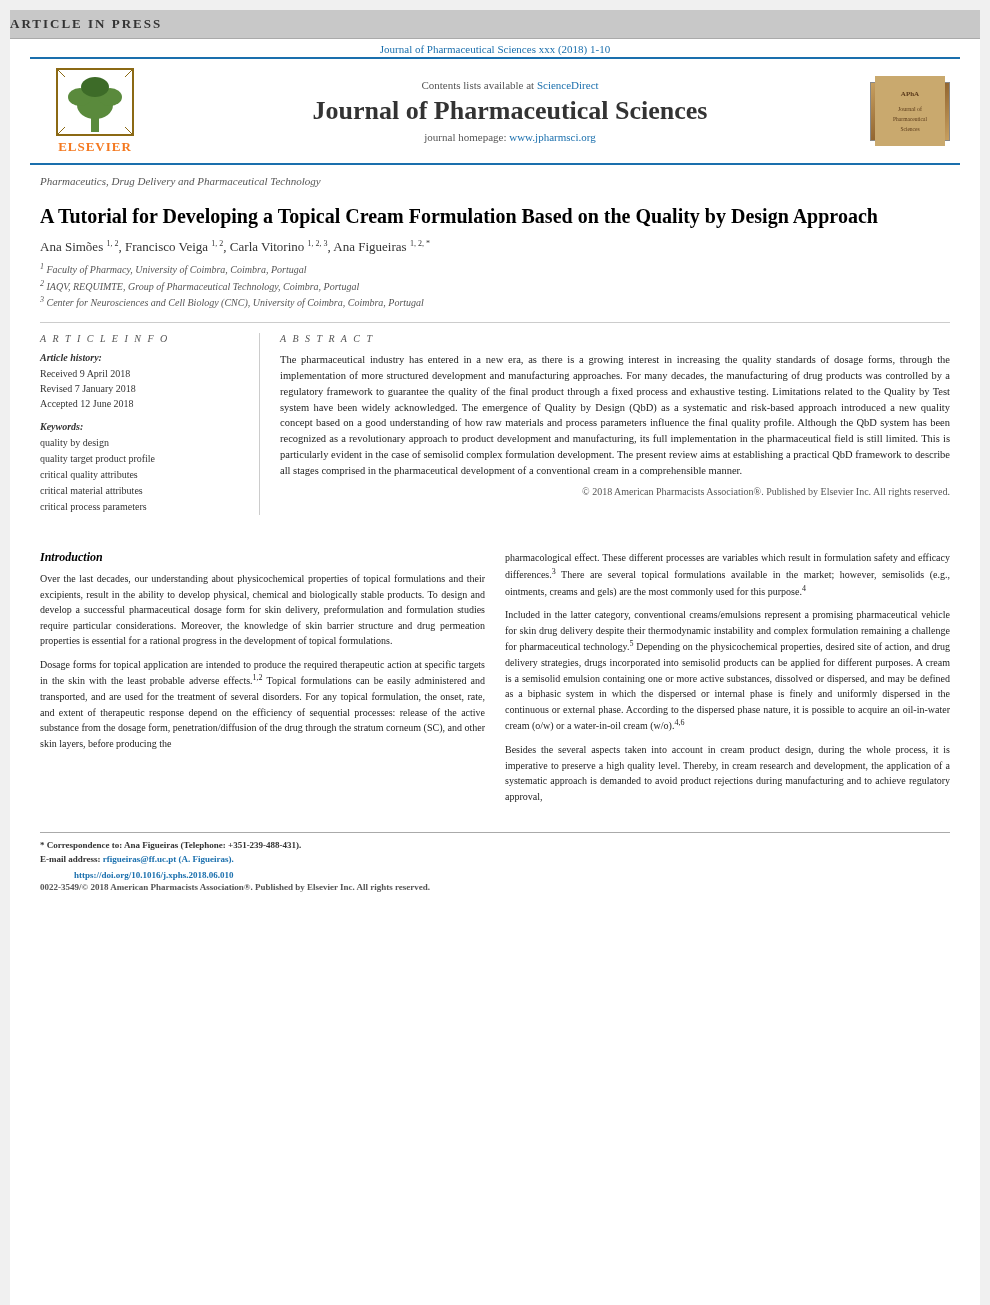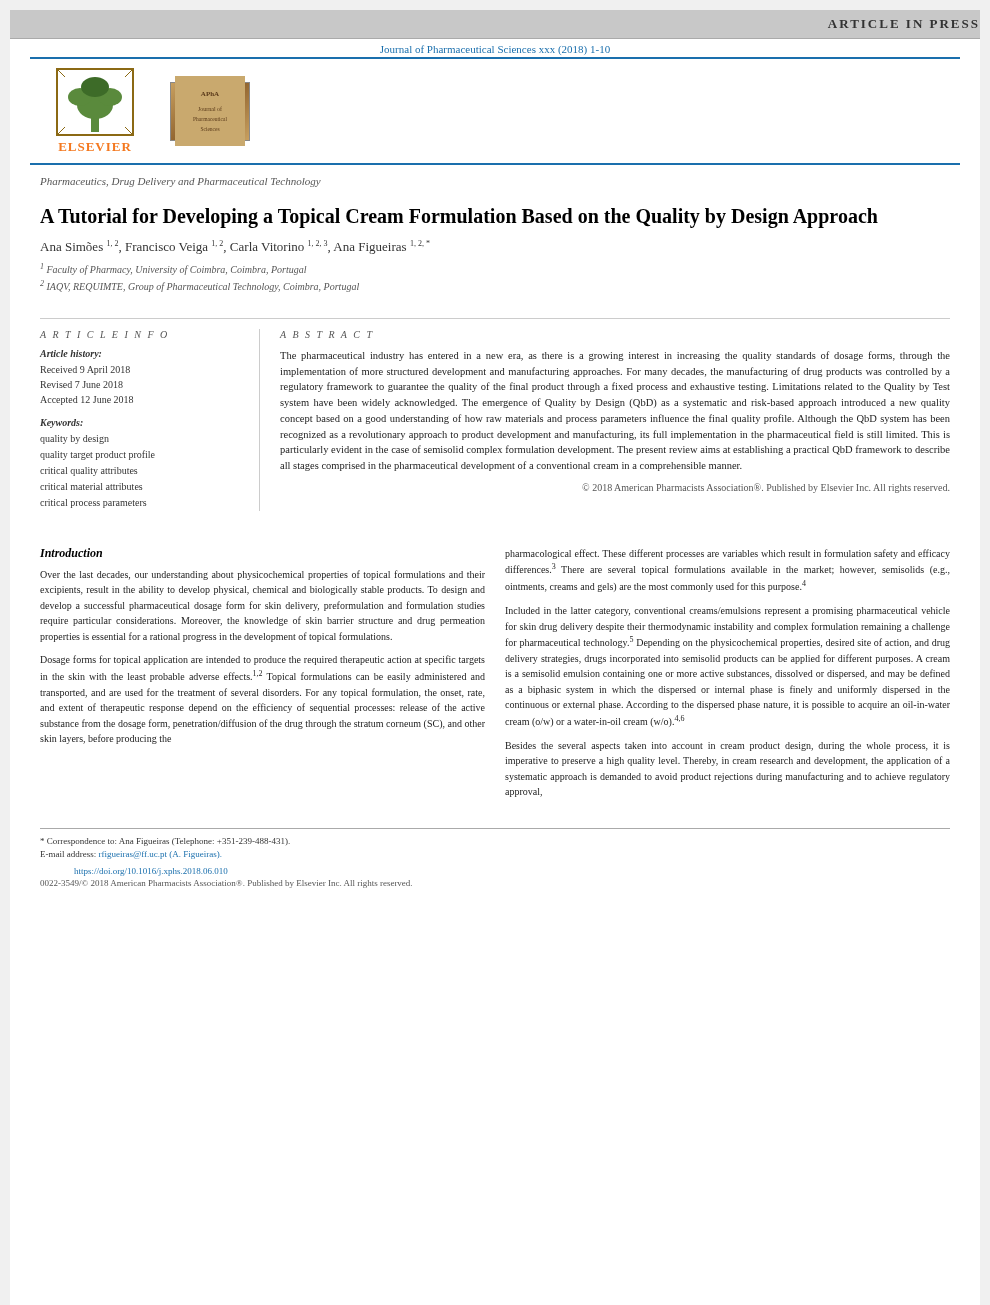--- a/index.html
+++ b/index.html
@@ -13,21 +13,21 @@
     .page {
       width: 990px;
       min-height: 1305px;
       background: #fff;
       padding: 0;
       position: relative;
     }
     
     .article-in-press-banner {
       background: #c8c8c8;
-      text-align: right;
+      text-align: left;
       padding: 6px 0;
       font-size: 13px;
       font-weight: bold;
       letter-spacing: 2px;
       color: #333;
       border-bottom: 1px solid #aaa;
     }
     
     .journal-ref-line {
       text-align: center;
@@ -134,21 +134,21 @@
     .authors-line {
       font-size: 13px;
       color: #333;
       margin-bottom: 6px;
     }
     .affiliations {
       font-size: 10px;
       color: #555;
       font-style: italic;
       line-height: 1.5;
-      margin-bottom: 24px;
+      margin-bottom: 12px;
     }
     .affil-line {
       display: block;
     }
     
     .two-col-section {
       display: flex;
       gap: 20px;
       border-top: 1px solid #ccc;
       padding-top: 10px;
@@ -231,20 +231,21 @@
       color: #222;
       line-height: 1.55;
       text-align: justify;
       margin-bottom: 8px;
     }
     
     .footer-area {
       border-top: 1px solid #aaa;
       margin: 10px 30px 0 30px;
       padding-top: 6px;
+      font-weight: bold;
     }
     .footer-note {
       font-size: 9px;
       color: #333;
       line-height: 1.5;
     }
     .footer-doi {
       font-size: 9px;
       color: #1a6fad;
       margin-top: 4px;
@@ -289,20 +290,31 @@
           <rect x="2" y="2" width="76" height="66" fill="none" stroke="#8b6914" stroke-width="2"></rect>
           <line x1="2" y1="2" x2="10" y2="10" stroke="#8b6914" stroke-width="1"></line>
           <line x1="78" y1="2" x2="70" y2="10" stroke="#8b6914" stroke-width="1"></line>
           <line x1="2" y1="68" x2="10" y2="60" stroke="#8b6914" stroke-width="1"></line>
           <line x1="78" y1="68" x2="70" y2="60" stroke="#8b6914" stroke-width="1"></line>
         </svg>
         <span class="elsevier-text">ELSEVIER</span>
       </div>
     </div>
 
+    <div class="header-center">
+      <div class="sciencedirect-line">
+        <span>Contents lists available at </span>
+        <span class="sciencedirect-link" style="cursor:pointer;">ScienceDirect</span>
+      </div>
+      <div class="journal-title">Journal of Pharmaceutical Sciences</div>
+      <div class="homepage-line">
+        <span>journal homepage: </span>
+        <span class="homepage-link" style="cursor:pointer;">www.jpharmsci.org</span>
+      </div>
+    </div>
 
     <div class="header-right">
       <div class="right-logo-box">
         <svg width="70" height="70" viewBox="0 0 70 70">
           <rect width="70" height="70" fill="#c9a96e"></rect>
           <text x="35" y="20" font-size="7" text-anchor="middle" fill="#5a3a1a" font-weight="bold">APhA</text>
           <text x="35" y="35" font-size="6" text-anchor="middle" fill="#5a3a1a">Journal of</text>
           <text x="35" y="45" font-size="5.5" text-anchor="middle" fill="#5a3a1a">Pharmaceutical</text>
           <text x="35" y="55" font-size="5.5" text-anchor="middle" fill="#5a3a1a">Sciences</text>
         </svg>
@@ -316,30 +328,31 @@
 
     <div class="article-main-title">A Tutorial for Developing a Topical Cream Formulation Based on the Quality by Design Approach</div>
 
     <div class="authors-line">
       <span>Ana Simões <sup>1, 2</sup>, Francisco Veiga <sup>1, 2</sup>, Carla Vitorino <sup>1, 2, 3</sup>, Ana Figueiras <sup>1, 2, *</sup></span>
     </div>
 
     <div class="affiliations">
       <span class="affil-line"><sup>1</sup> Faculty of Pharmacy, University of Coimbra, Coimbra, Portugal</span>
       <span class="affil-line"><sup>2</sup> IAQV, REQUIMTE, Group of Pharmaceutical Technology, Coimbra, Portugal</span>
+      <span class="affil-line"><sup>3</sup> Center for Neurosciences and Cell Biology (CNC), University of Coimbra, Coimbra, Portugal</span>
     </div>
 
     <div class="two-col-section">
 
       <div class="article-info-col">
         <div class="col-header">A R T I C L E   I N F O</div>
 
         <div class="article-history-label">Article history:</div>
         <div class="history-item">Received 9 April 2018</div>
-        <div class="history-item">Revised 7 June 2018</div>
+        <div class="history-item">Revised 7 January 2018</div>
         <div class="history-item">Accepted 12 June 2018</div>
 
         <div class="keywords-label">Keywords:</div>
         <div>
 
         <div class="keyword-item">quality by design</div>
             <div class="keyword-item">quality target product profile</div>
             <div class="keyword-item">critical quality attributes</div>
             <div class="keyword-item">critical material attributes</div>
             <div class="keyword-item">critical process parameters</div>

